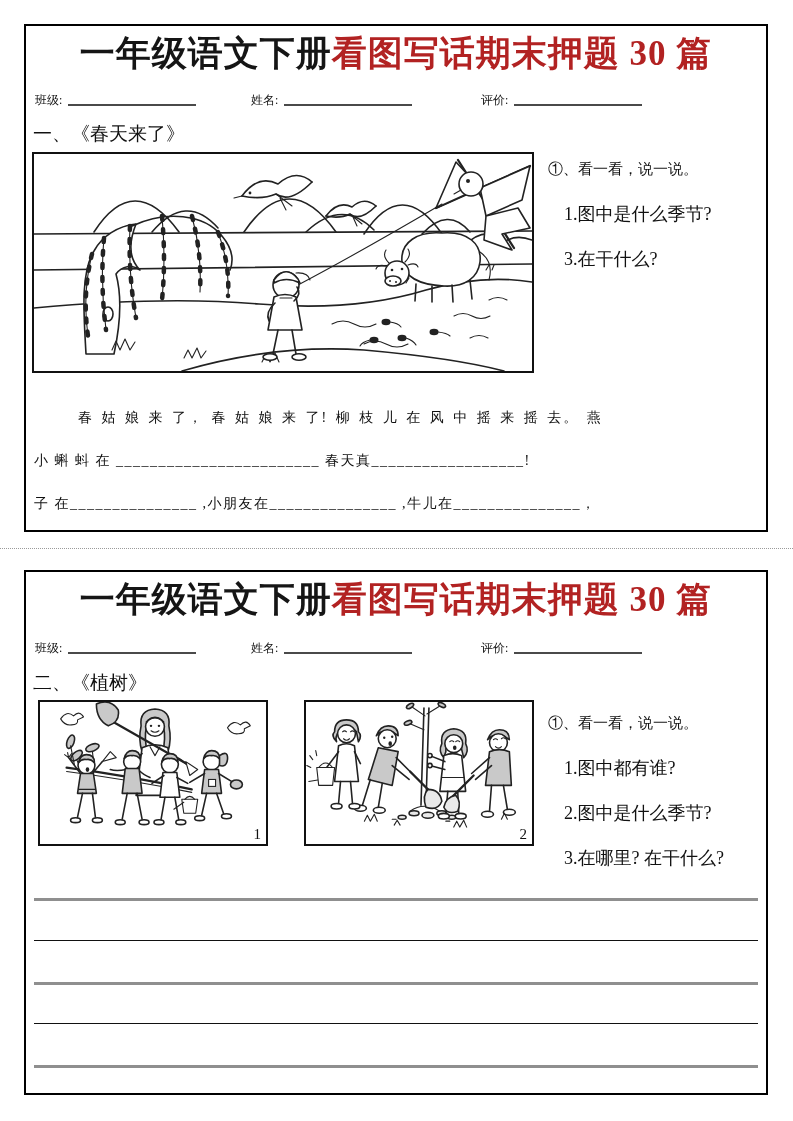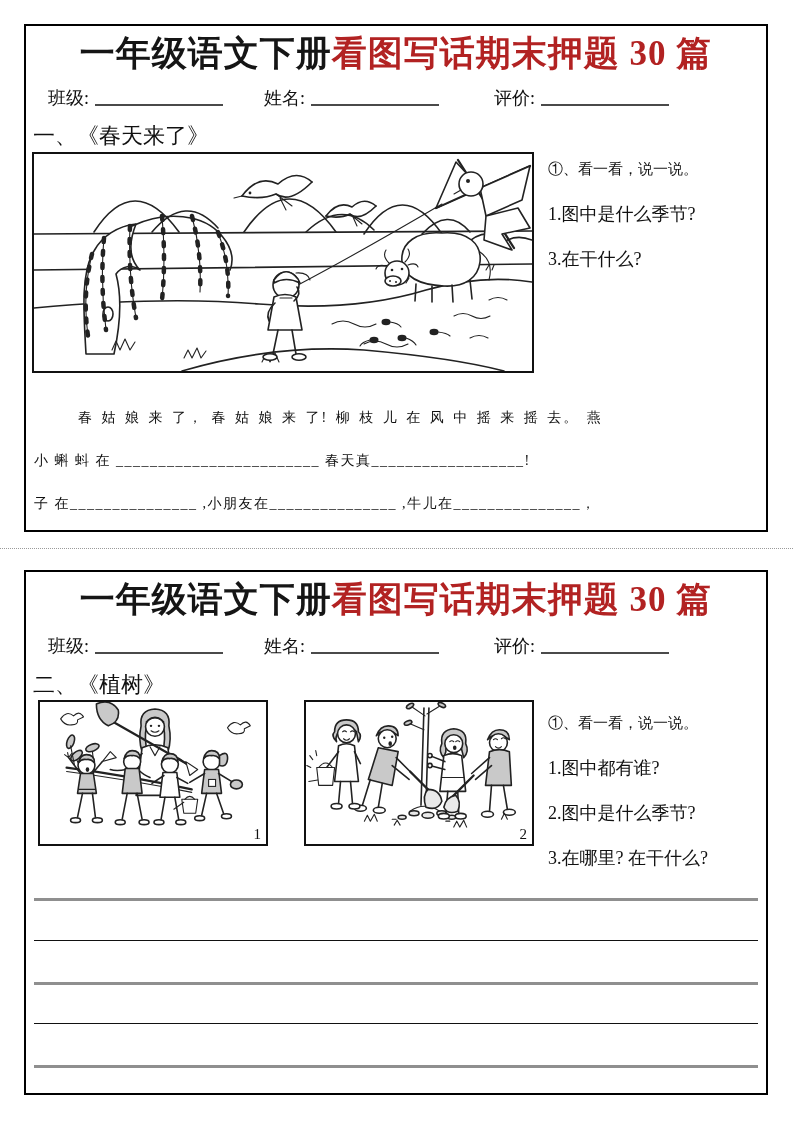--- a/index.html
+++ b/index.html
@@ -9,35 +9,35 @@
   }
   .sheet{
     position:absolute;left:24px;width:744px;border:2px solid #000;background:#fff;box-sizing:border-box;
   }
   .title{
     position:absolute;top:4px;left:0;right:0;margin:0;text-align:center;
     font-size:35px;font-weight:bold;white-space:nowrap;letter-spacing:1px;
   }
   .t-black{color:#151515;}
   .t-red{color:#b22222;}
-  .info-row{position:absolute;top:60px;left:16px;right:0;height:26px;font-size:18px;}
+  .info-row{position:absolute;top:60px;left:3px;right:0;height:26px;font-size:12px;}
   .info-item{position:absolute;white-space:nowrap;}
   .ii1{left:6px;} .ii2{left:222px;} .ii3{left:452px;}
   .blank-line{display:inline-block;width:128px;height:18px;border-bottom:2px solid #4a4a4a;margin-left:6px;vertical-align:-2px;}
-  .section-title{position:absolute;top:95px;left:7px;font-size:22px;white-space:nowrap;}
+  .section-title{position:absolute;top:95px;left:7px;font-size:19px;white-space:nowrap;}
   .art-frame{position:absolute;border:2px solid #111;background:#fff;box-sizing:content-box;}
   .frame-spring{left:6px;top:126px;width:498px;height:217px;}
   .frame-p1{left:12px;top:128px;width:226px;height:142px;}
   .frame-p2{left:278px;top:128px;width:226px;height:142px;}
   .art-frame svg{display:block;width:100%;height:100%;}
   .pic-num{position:absolute;right:5px;bottom:1px;font-size:15px;color:#111;}
   .questions{position:absolute;left:522px;width:216px;font-size:18px;}
   .q1{top:130px;} .q2{top:138px;}
   .q-prompt{font-size:15px;line-height:26px;margin:0 0 19px 0;white-space:nowrap;}
-  .q-item{line-height:26px;margin:0 0 19px 0;white-space:nowrap;}
+  .q-item{line-height:26px;margin:0 0 19px 16px;white-space:nowrap;}
   .para{position:absolute;left:8px;right:8px;top:370px;font-size:14px;}
   .p-line{line-height:43px;letter-spacing:1.5px;white-space:nowrap;overflow:hidden;}
   .p-line.l1{text-indent:44px;word-spacing:2px;letter-spacing:2px;}
   .page-break{position:absolute;left:0;right:0;top:548px;border-top:1.5px dotted #9a9a9a;}
   .wline{position:absolute;left:8px;right:8px;height:0;}
   .wline.gray{border-top:3px solid #8f8f8f;}
   .wline.black{border-top:1.8px solid #111;}
   
   .art path,.art circle,.art ellipse,.art line{stroke:#222;fill:none;stroke-width:1.6;stroke-linecap:round;stroke-linejoin:round;}
   .art .fw{fill:#fff;} .art .fg{fill:#c9c9c9;} .art .fl{fill:#e9e9e9;} .art .fk{fill:#222;stroke:none;}

